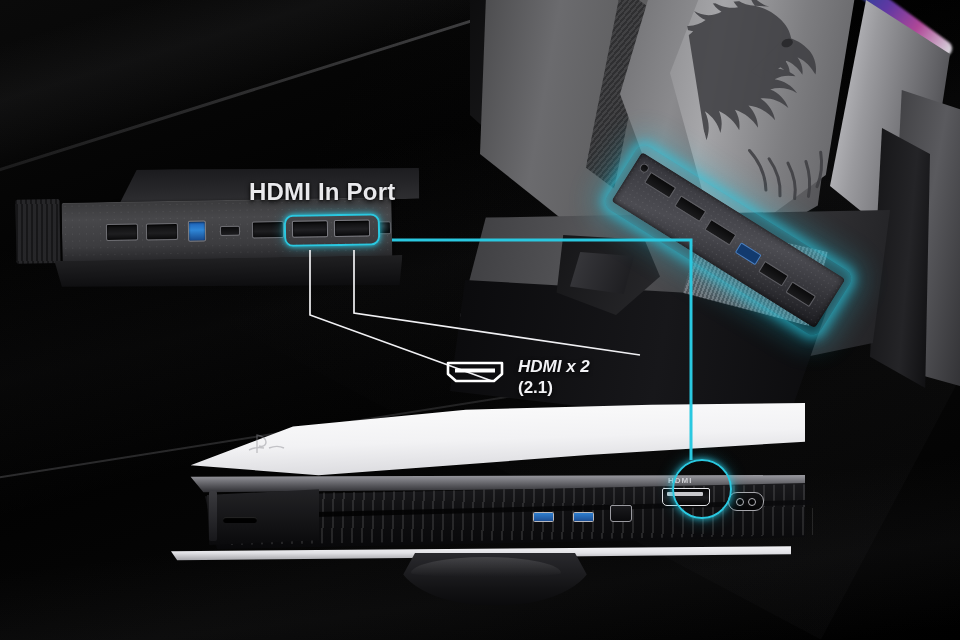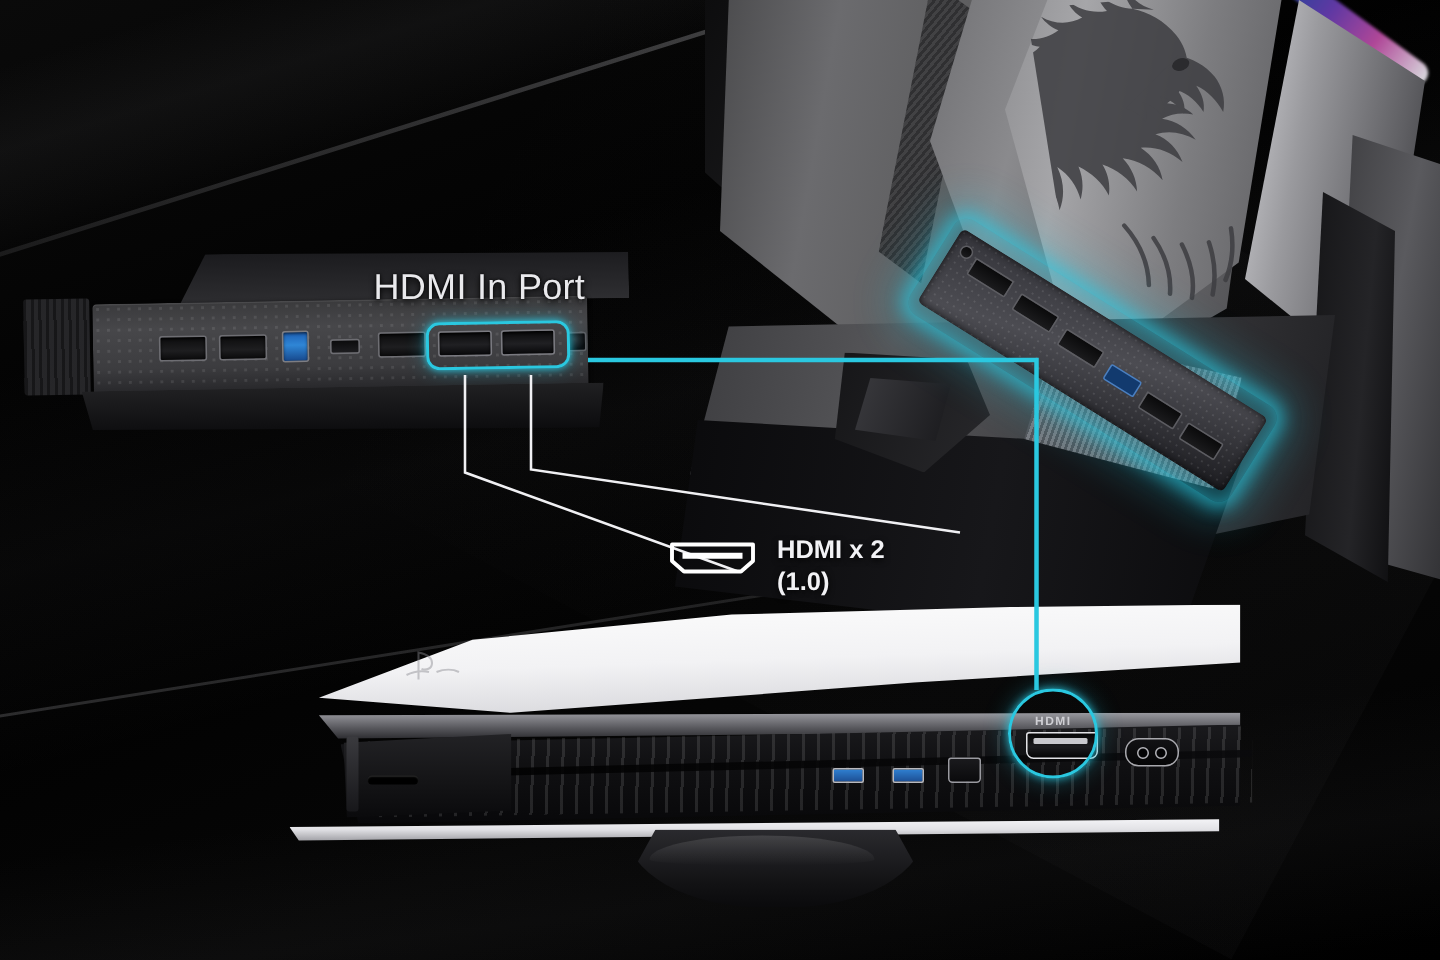--- a/index.html
+++ b/index.html
@@ -135,21 +135,21 @@
      background:repeating-linear-gradient(90deg,#1a1a1c 0 2px,#2c2c2f 2px 5px);
      opacity:.85;border-radius:2px;}
   .panel-shadow{position:absolute;left:-8px;top:58px;width:348px;height:30px;
      background:linear-gradient(180deg,#202022,#0c0c0e);
      clip-path:polygon(0% 0%,100% 0%,99% 100%,2% 86%);}
   .panel-top{position:absolute;left:58px;top:-32px;width:300px;height:34px;
      background:linear-gradient(180deg,#1b1b1e,#2e2e31);
      clip-path:polygon(6% 0%,100% 10%,100% 100%,0% 100%);}
 
   
-  #ps5{position:absolute;left:187px;top:395px;width:640px;height:200px;}
+  #ps5{position:absolute;left:165px;top:395px;width:640px;height:200px;}
   .ps5-top{position:absolute;left:0;top:8px;width:640px;height:84px;
      background:linear-gradient(178deg,#fdfdfd 0%,#f2f2f4 45%,#d8d8dc 78%,#b8b8bd 100%);
      clip-path:polygon(4% 74%,20% 28%,47% 8%,76% 2%,100% 0%,100% 46%,66% 62%,24% 86%);
      filter:drop-shadow(0 2px 4px rgba(0,0,0,.6));}
   .ps5-topedge{position:absolute;left:0;top:80px;width:640px;height:18px;
      background:linear-gradient(180deg,#9a9aa0,#55555a 60%,#2a2a2e);
      clip-path:polygon(4% 10%,100% 0%,100% 66%,6% 96%);}
   .ps5-body{position:absolute;left:40px;top:88px;width:600px;height:66px;
      background:linear-gradient(180deg,#1a1a1d 0%,#101012 40%,#08080a 100%);
      clip-path:polygon(0% 20%,100% 0%,100% 82%,2% 100%);}
@@ -200,30 +200,30 @@
   .pwr i{position:absolute;top:5px;width:6px;height:6px;border-radius:50%;
      background:#040405;border:1px solid #b5b5ba;display:block;}
   #ps5-hdmi-circle{position:absolute;left:672px;top:459px;width:56px;height:56px;
      border:2.8px solid #2ac8e0;border-radius:50%;
      box-shadow:0 0 6px rgba(42,200,224,.85),0 0 16px rgba(42,200,224,.4);}
 
   
   #lines{position:absolute;left:0;top:0;width:960px;height:640px;pointer-events:none;}
 
   
-  .label{position:absolute;font-weight:normal;color:#e9e9ec;
+  .label{position:absolute;font-weight:bold;color:#e9e9ec;
      text-shadow:0 2px 5px rgba(0,0,0,.95),0 0 2px rgba(0,0,0,.9);
      letter-spacing:.2px;white-space:nowrap;}
   #label-in{left:249px;top:178px;font-size:24px;}
   #label-out{left:614px;top:528px;font-size:24px;}
   #hdmi-callout{position:absolute;left:444px;top:359px;width:160px;}
   .callout-icon{position:absolute;left:0;top:0;width:62px;height:26px;}
   .callout-text{position:absolute;left:74px;top:-2px;color:#f2f2f5;
      font-size:17px;font-weight:bold;line-height:20px;white-space:nowrap;
-     text-shadow:0 1px 4px rgba(0,0,0,.9);}
+     text-shadow:0 1px 4px rgba(0,0,0,.9);font-style:italic;}
   .callout-sub{position:absolute;left:74px;top:19px;color:#f2f2f5;
      font-size:17px;font-weight:bold;white-space:nowrap;
      text-shadow:0 1px 4px rgba(0,0,0,.9);}
 </style>
 </head>
 <body>
 
 <div id="stage">
 
   <div class="bg-base"></div>
@@ -348,16 +348,16 @@
 
   <div class="label" id="label-in">HDMI In Port</div>
 
 
   <div id="hdmi-callout">
     <svg class="callout-icon" viewBox="0 0 62 26">
       <path d="M4 4 H58 V15 L50 22 H12 L4 15 Z" fill="none" stroke="#ffffff" stroke-width="2.6" stroke-linejoin="round"></path>
       <rect x="11" y="9.5" width="40" height="4" fill="#ffffff"></rect>
     </svg>
     <div class="callout-text">HDMI x 2</div>
-    <div class="callout-sub">(1.0)</div>
+    <div class="callout-sub">(2.1)</div>
   </div>
 
 </div>
 
 </body></html>

